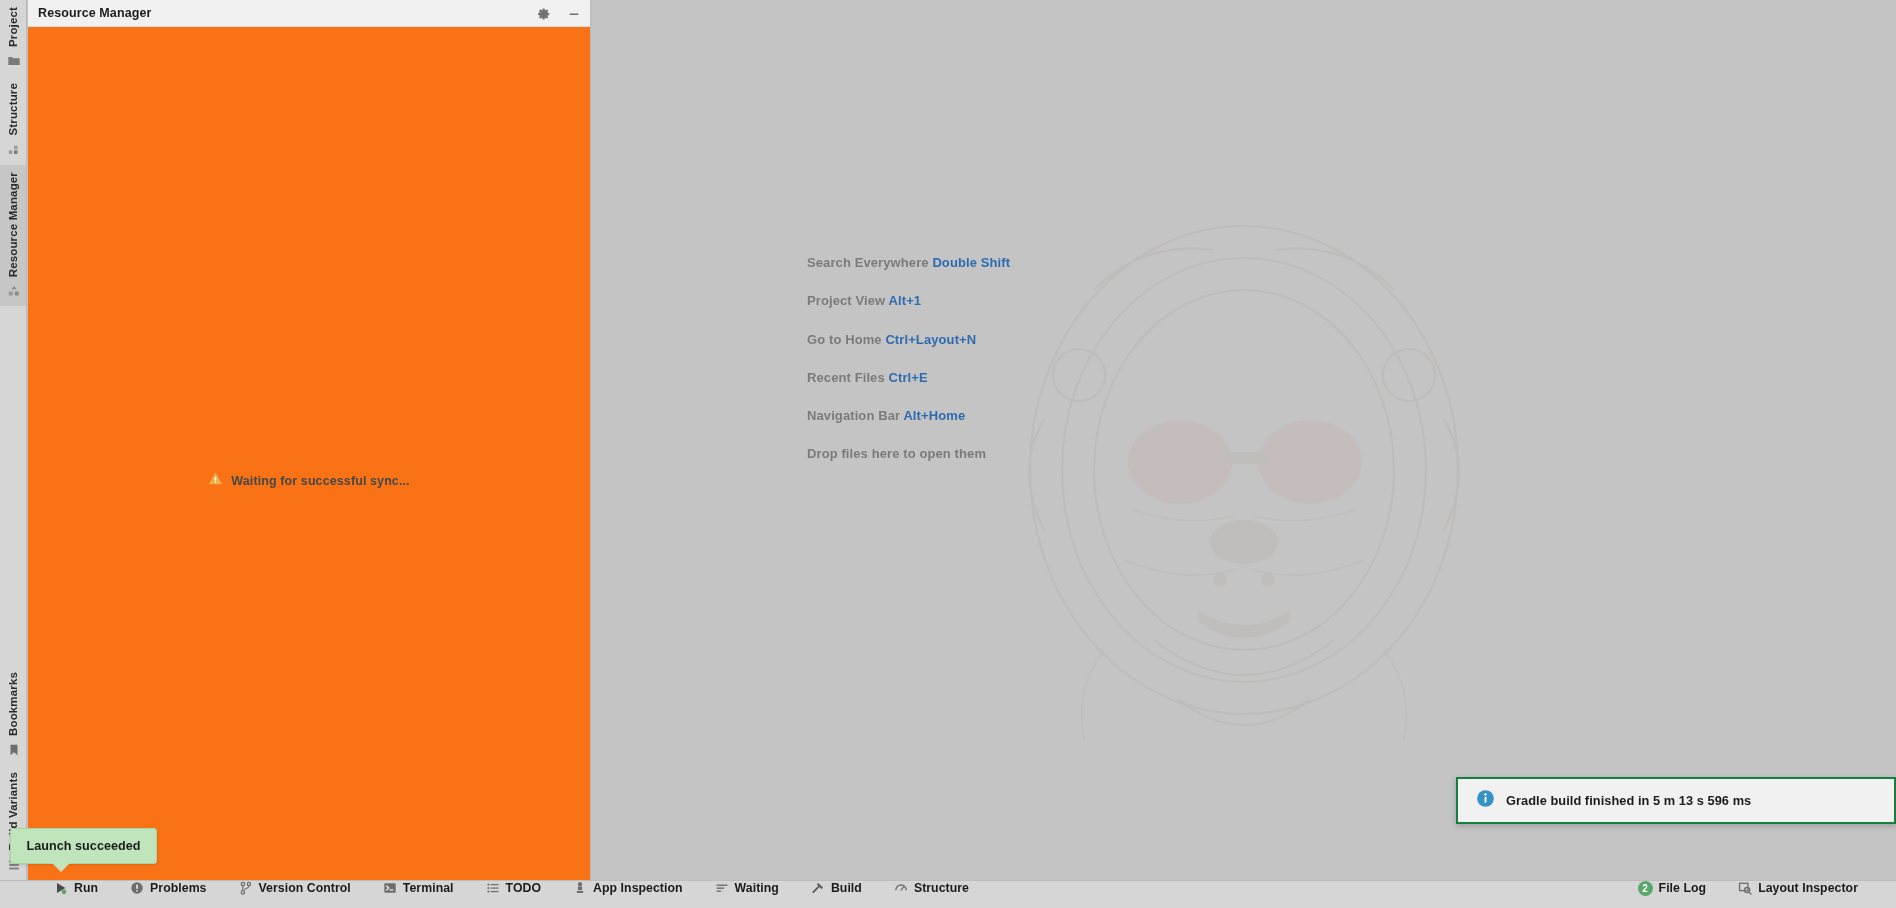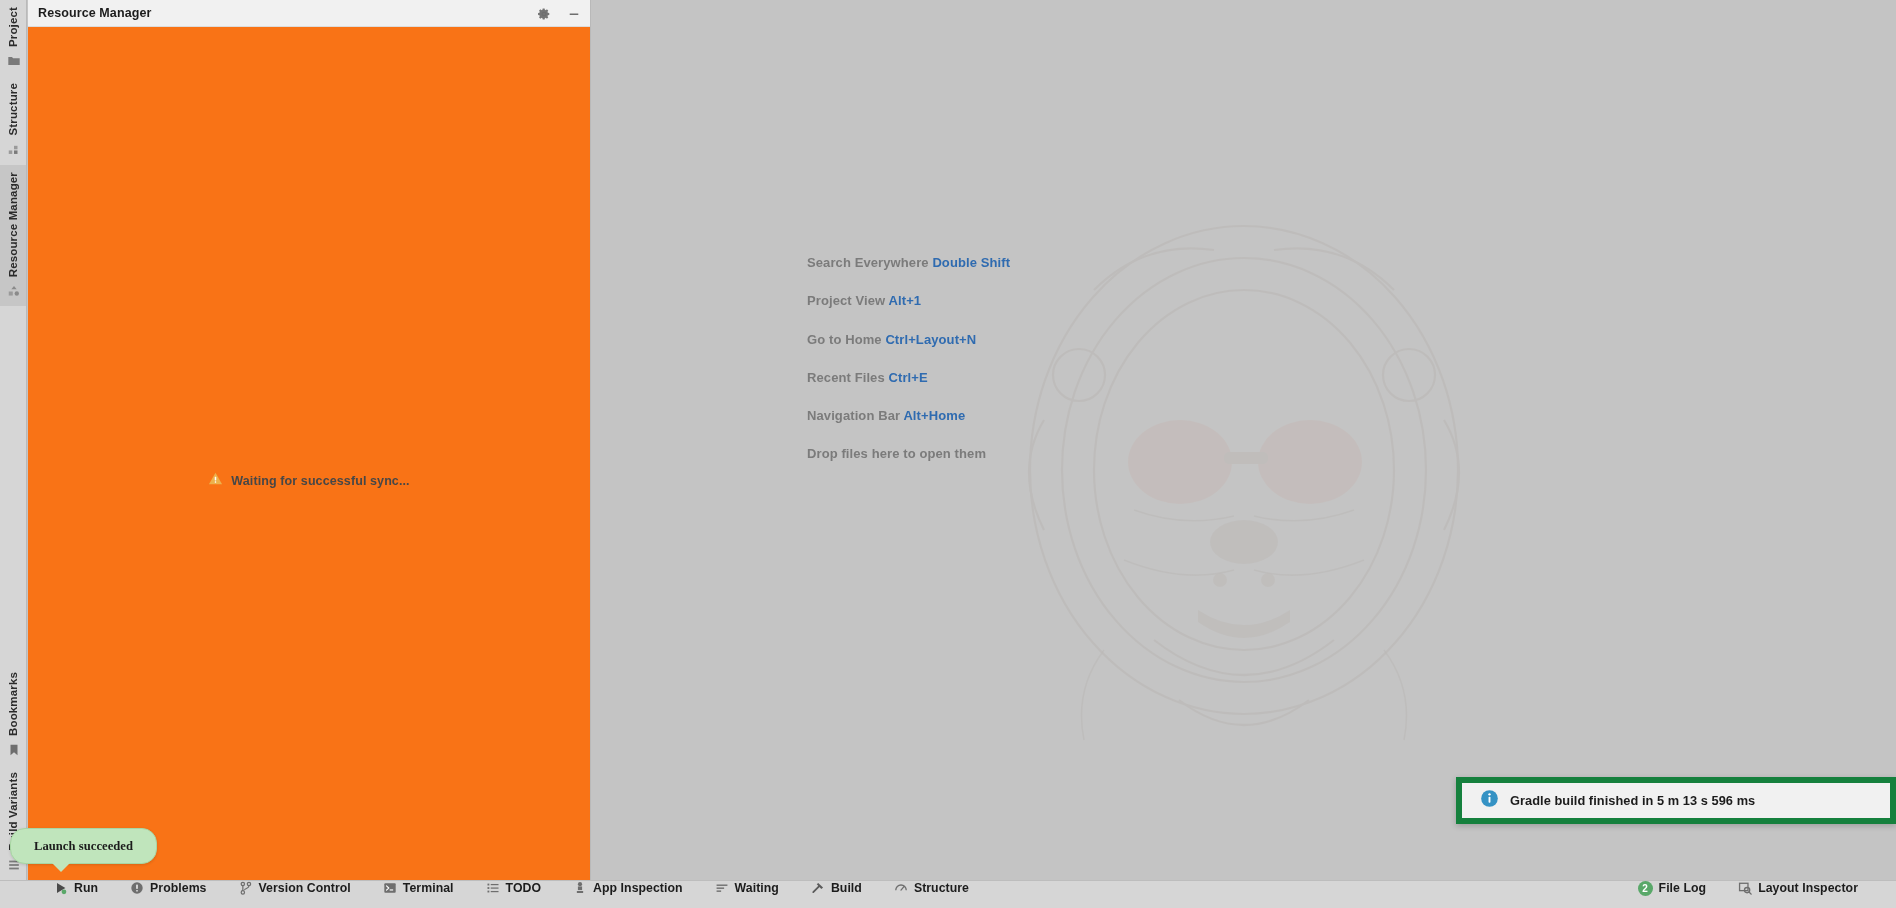--- a/index.html
+++ b/index.html
@@ -161,21 +161,21 @@
   .tip-key    { color: #2f6bb0; }
 
   
   .gradle-balloon {
     position: absolute;
     right: 0px;
     bottom: 56px;
     width: 440px;
     height: 47px;
     background: #f1f1f1;
-    border: 6px solid #15803d;
+    border: 2px solid #15803d;
     box-shadow: 0 2px 6px rgba(0,0,0,0.20);
     display: flex;
     align-items: center;
     padding-left: 18px;
     gap: 11px;
   }
   .gradle-text {
     font-size: 12.8px;
     font-weight: bold;
     color: #1c1c1c;
@@ -184,27 +184,26 @@
 
   
   .launch-balloon {
     position: absolute;
     left: 10px;
     bottom: 44px;
     width: 147px;
     height: 36px;
     background: #c0e5bc;
     border: 1px solid #a8d6a3;
-    border-radius: 15px;
+    border-radius: 3px;
     display: flex;
     align-items: center;
     justify-content: center;
     box-shadow: 0 1px 3px rgba(0,0,0,0.13);
     z-index: 30;
-    font-family: Liberation Serif, serif;
   }
   .launch-text {
     font-size: 12.6px;
     font-weight: bold;
     color: #1c1c1c;
     letter-spacing: 0.05px;
   }
   .launch-tail {
     position: absolute;
     left: 52px;

